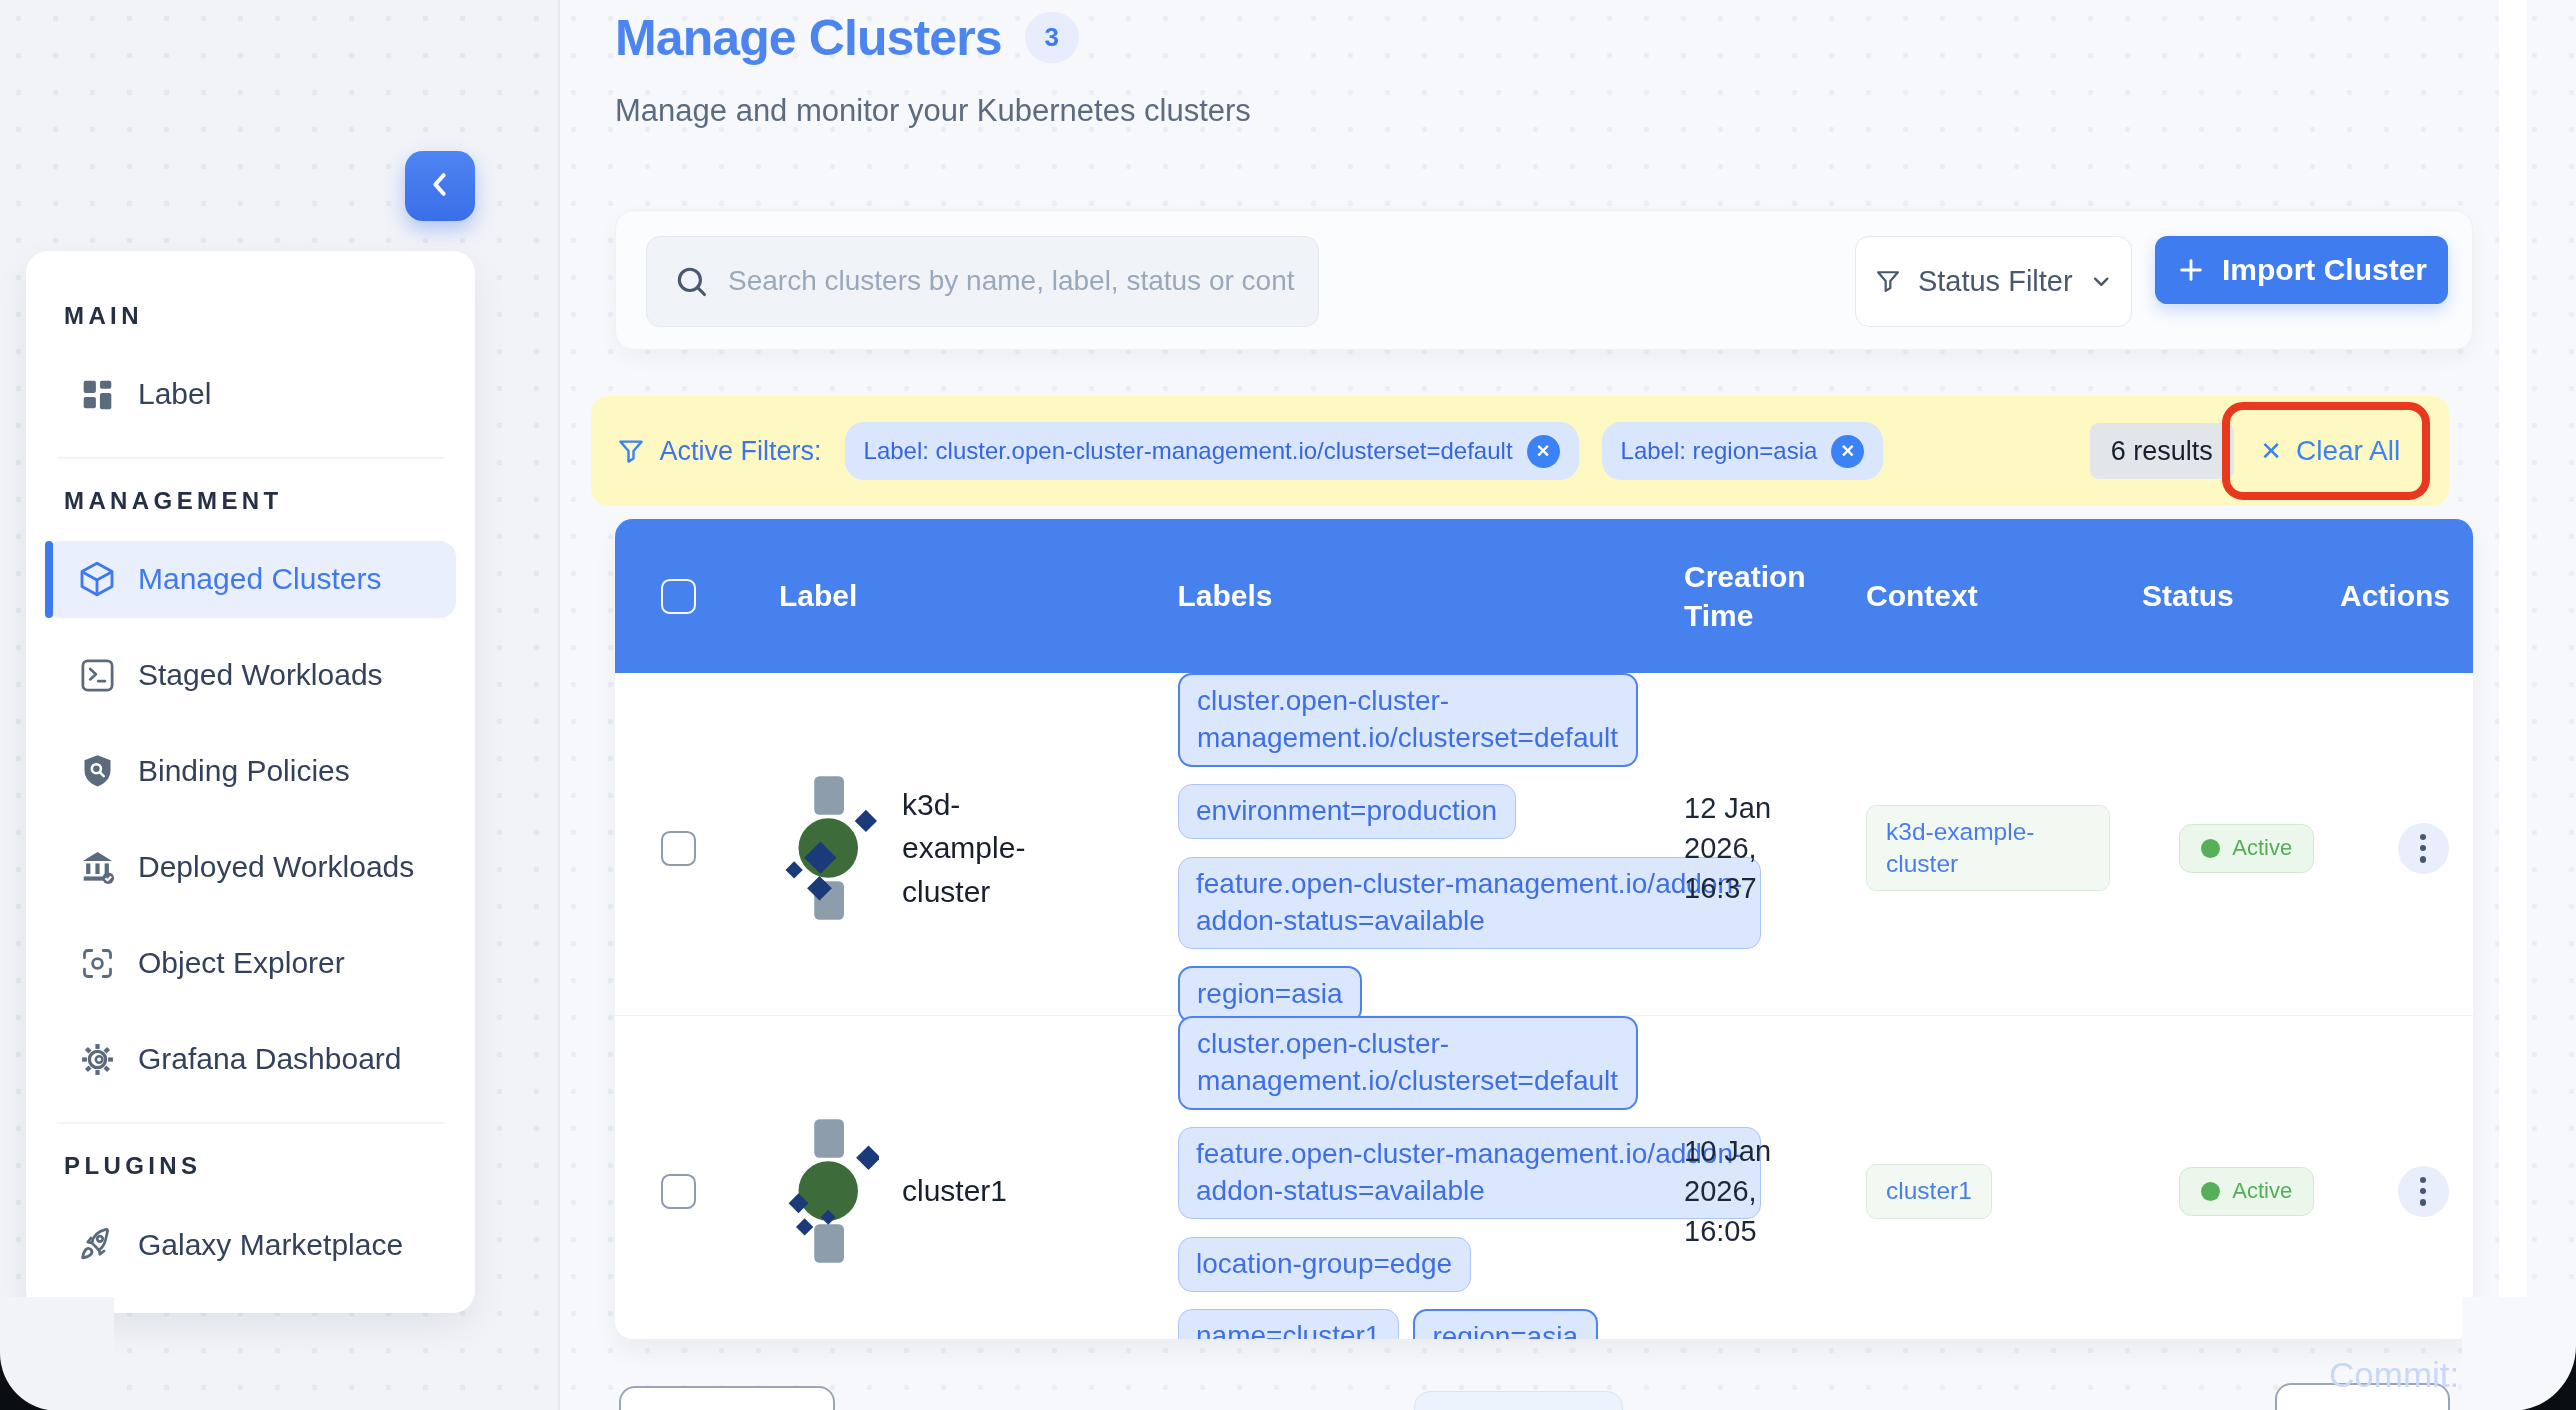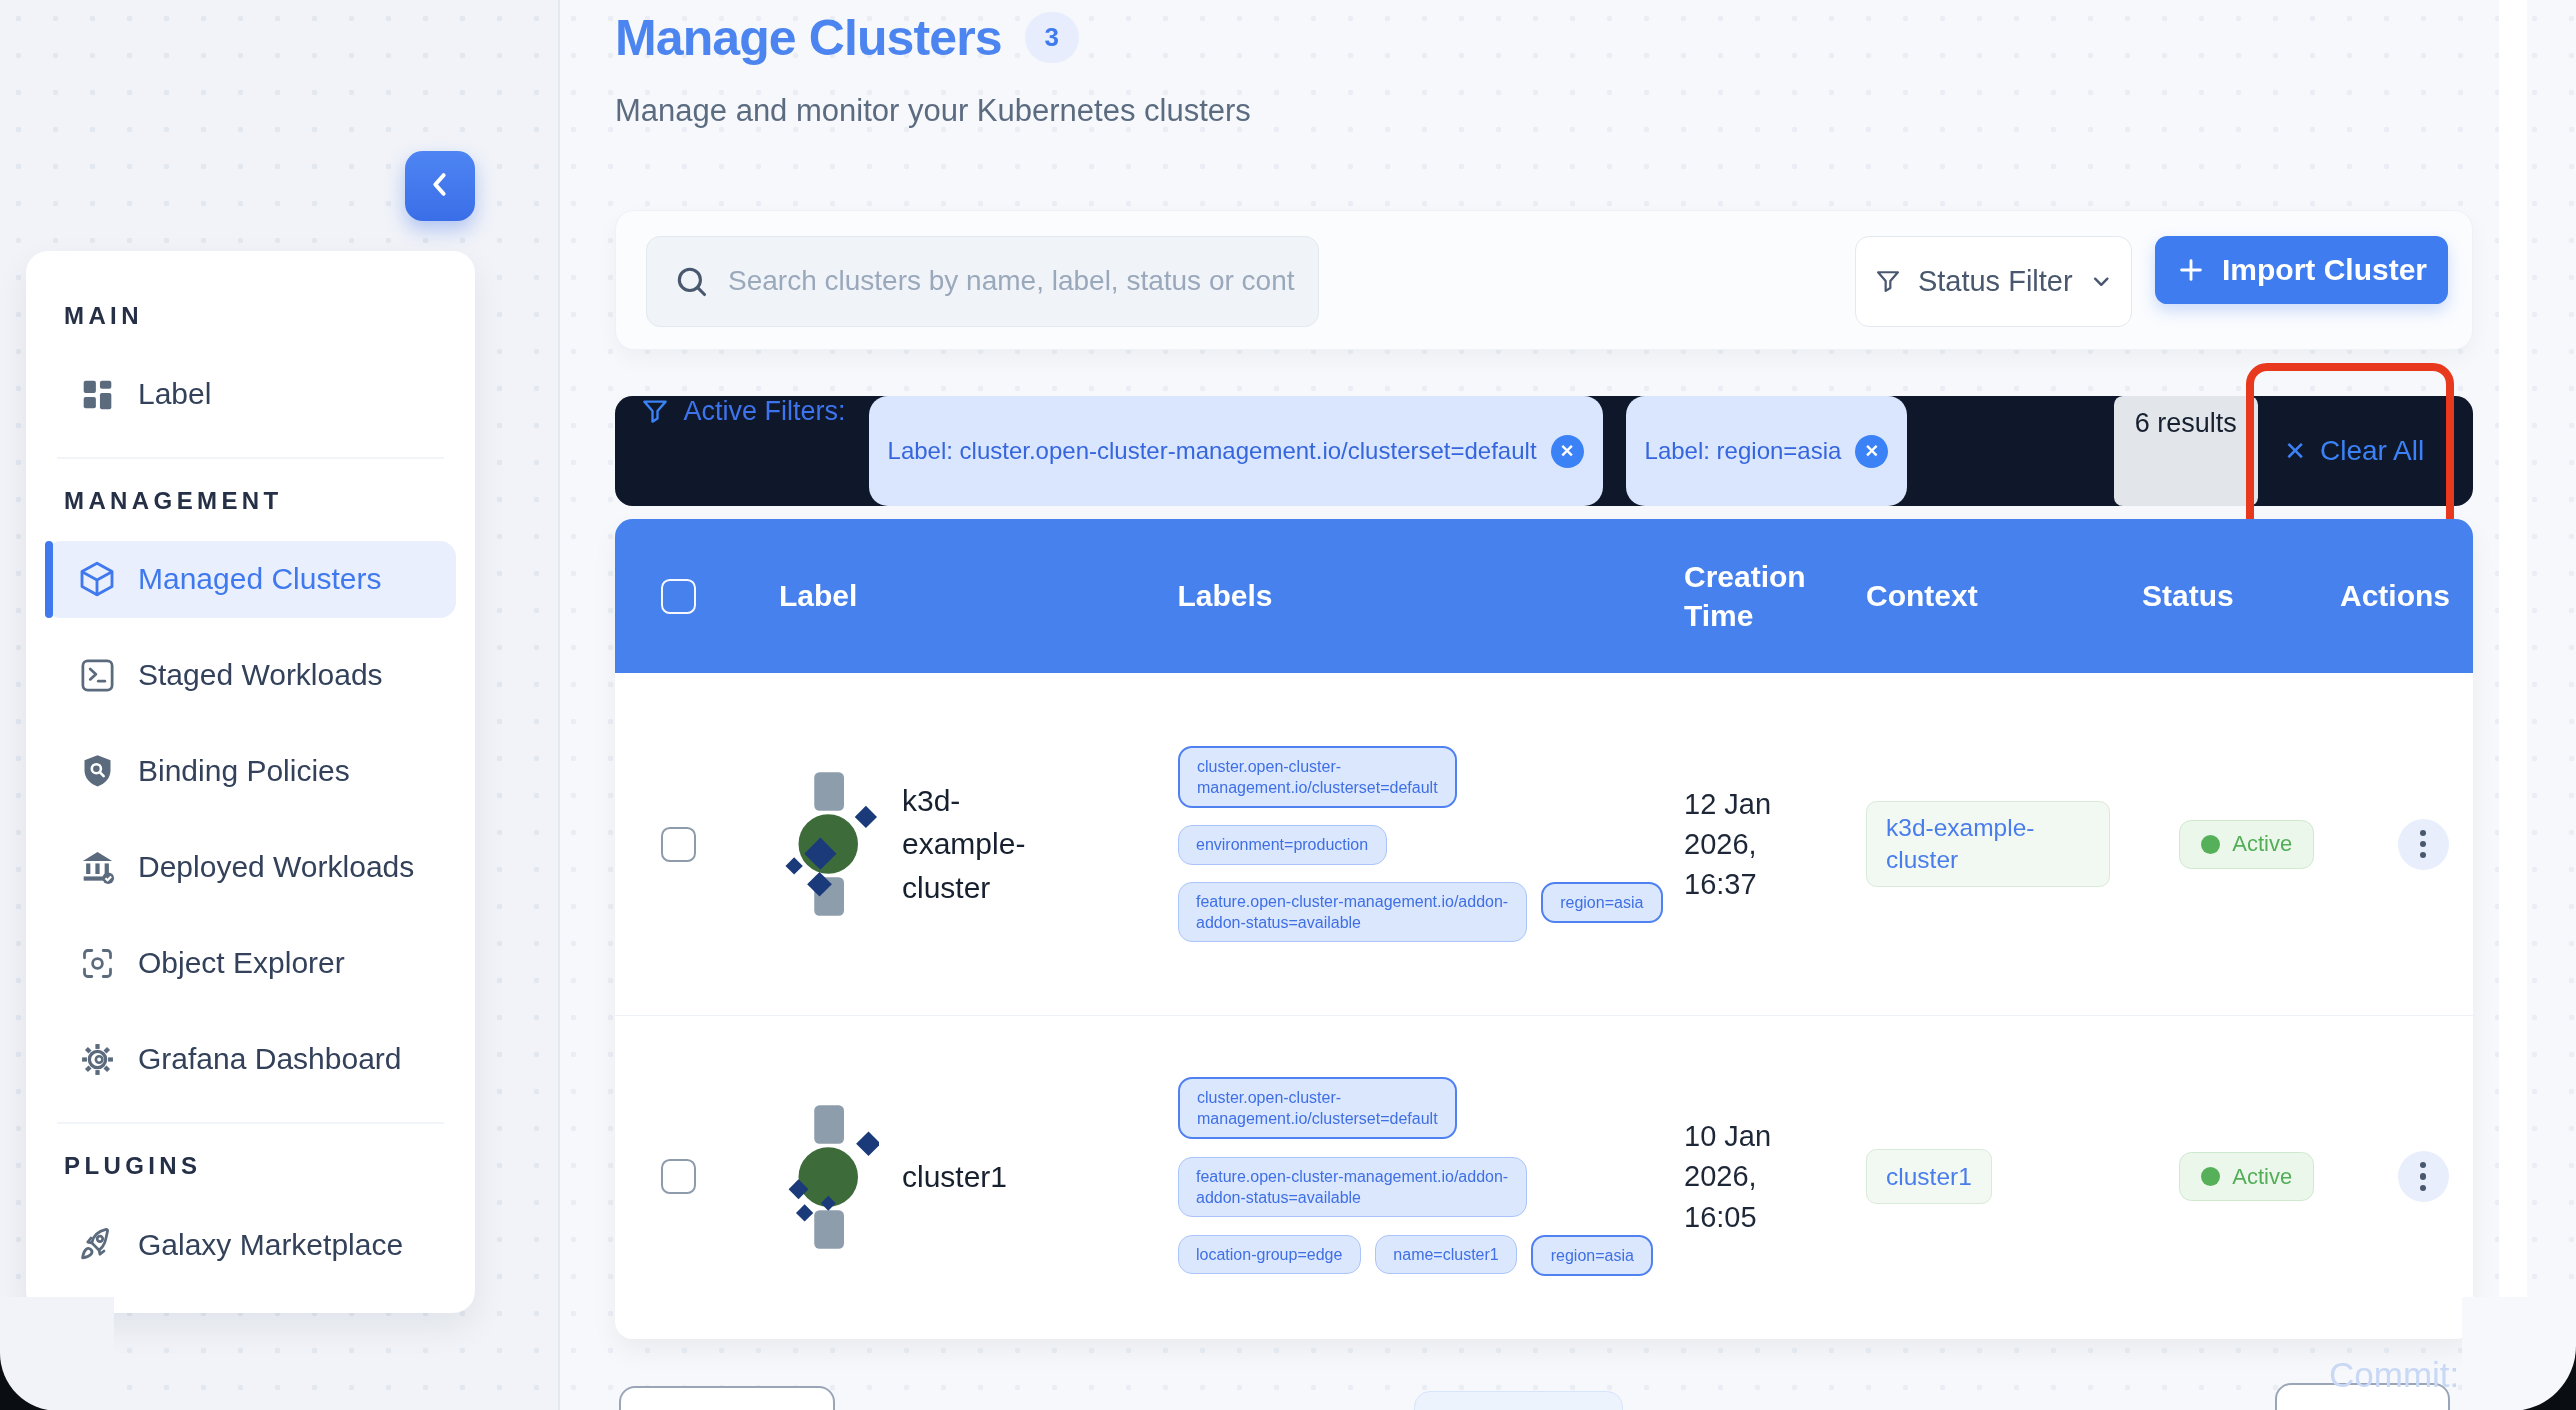--- a/index.html
+++ b/index.html
@@ -45,22 +45,22 @@
   .search-input { width:100%; height:100%; background:#f0f4f9; border:1.8px solid #e3e9f0; border-radius:14px;
     padding:0 23px 0 81px; font-size:28px; color:#33415a; font-family:"Liberation Sans",sans-serif; outline:none; }
   .search-input::placeholder { color:#9aa8bb; }
   .status-filter-btn { position:absolute; left:1239px; top:24.5px; width:277px; height:91px; background:#ffffff;
     border:1.8px solid #e4e9f0; border-radius:14px; display:flex; align-items:center; justify-content:center; gap:16px;
     font-size:29px; color:#49586e; font-weight:500; cursor:pointer; }
   .import-btn { position:absolute; left:1539px; top:24.5px; width:293px; height:68px; background:#3e7cf0;
     border-radius:12.3px; display:flex; align-items:center; justify-content:center; gap:16px;
     font-size:30px; color:#ffffff; font-weight:bold; cursor:pointer; box-shadow:0 7px 16px rgba(62,124,240,.25); }
 
-  .filter-bar { position:absolute; left:615px; top:396px; width:1858px; height:110px; background:#0f172a;
-    border-radius:17.5px; display:flex; padding:0 17.5px 0 24.5px; }
+  .filter-bar { position:absolute; left:591px; top:396px; width:1858px; height:110px; background:#fef9c3;
+    border-radius:17.5px; display:flex; align-items:center; padding:0 17.5px 0 24.5px; }
   .af-label { font-size:27px; color:#3d74ee; font-weight:500; white-space:nowrap; margin-left:14px; }
   .f-chip { background:#d9e6fd; border-radius:19px; padding:12.3px 19px; display:flex; align-items:center; gap:14px;
     white-space:nowrap; margin-left:23px; }
   .f-chip .t { font-size:24px; color:#3566dd; }
   .f-chip .x { width:33px; height:33px; border-radius:50%; background:#3b82f6; color:#fff; display:flex; align-items:center;
     justify-content:center; font-size:17.5px; font-weight:bold; cursor:pointer; flex:0 0 33px; }
   .spacer { flex:1; }
   .results-pill { background:#e2e6eb; border-radius:8.8px; padding:12.3px 21px; font-size:27px; color:#16202e; white-space:nowrap; }
   .clear-all { position:relative; display:flex; align-items:center; gap:14px; color:#3b82f6; font-size:28px; font-weight:500;
     padding:0 5.3px; margin:0 26px 0 21px; cursor:pointer; white-space:nowrap; }
@@ -76,21 +76,21 @@
   .cb.white { border:2.6px solid rgba(255,255,255,.95); }
   .cb.gray { border:2.6px solid #8e9bab; background:#fff; }
   .creation-head { width:140px; line-height:1.3; padding-left:26px; }
   .trow { border-bottom:1.8px solid #eef2f7; }
   .trow:last-child { border-bottom:none; }
   .row1 { height:343px; }
   .row2 { height:321px; }
   .name-cell { display:flex; align-items:center; gap:23px; padding-left:35px; }
   .name-txt { font-size:30px; color:#17202e; line-height:1.45; white-space:pre-line; }
   .labels-cell { display:flex; flex-wrap:wrap; gap:17.5px 14px; width:508px; padding-left:17.5px; align-items:flex-start; align-content:center; }
-  .lchip { background:#dbe7fd; border-radius:14px; padding:8px 17.5px; font-size:16px; color:#3f6fe4; line-height:1.32; white-space:pre; }
+  .lchip { background:#dbe7fd; border-radius:14px; padding:8px 17.5px; font-size:28px; color:#3f6fe4; line-height:1.32; white-space:pre; }
   .lchip.strong { border:2.6px solid #4f81f1; }
   .lchip.light { border:1.8px solid #abc5fa; }
   .created { font-size:29px; color:#1d2737; line-height:1.38; white-space:pre-line; padding-left:26px; }
   .ctx-cell { padding-left:26px; }
   .ctx-chip { display:inline-block; background:#f2f8f2; border:1.8px solid #d9ead9; border-radius:10.5px; padding:10.5px 19px;
     font-size:24.5px; color:#4a7dec; line-height:1.3; }
   .status-cell { padding-left:69px; }
   .status-pill { display:inline-flex; align-items:center; gap:12.3px; background:#ecf7ec; border:1.8px solid #cfe9cf;
     border-radius:12.3px; padding:10.5px 21px; font-size:22px; color:#53ae57; }
   .status-pill .dot { width:19px; height:19px; border-radius:50%; background:#56b05a; }

